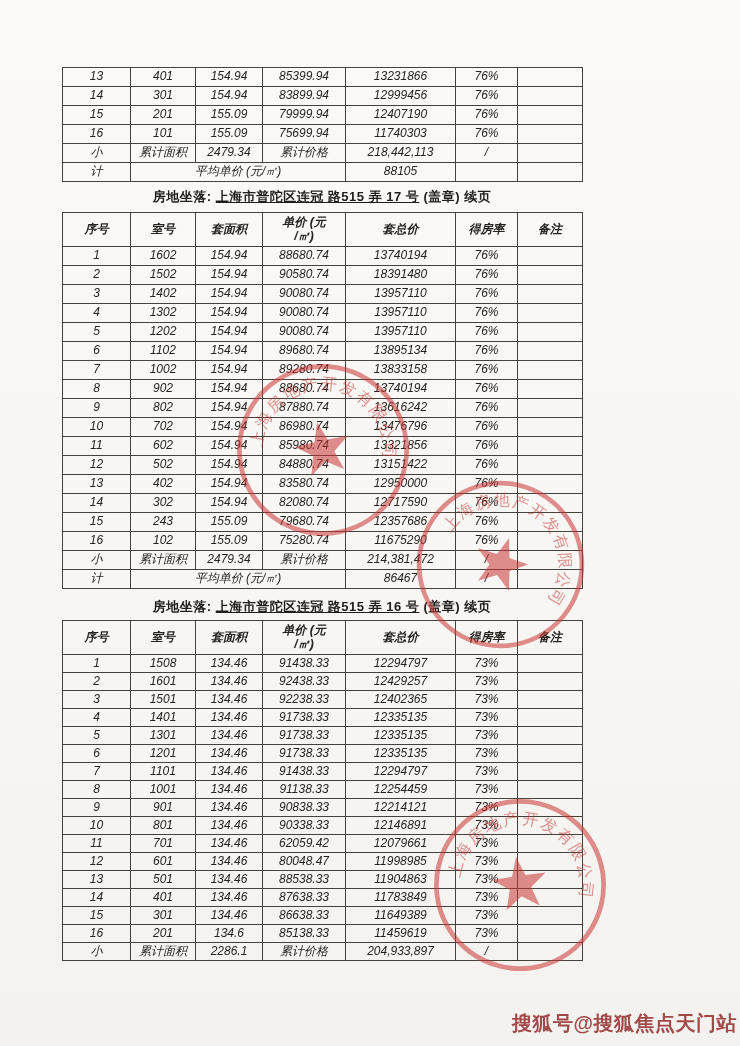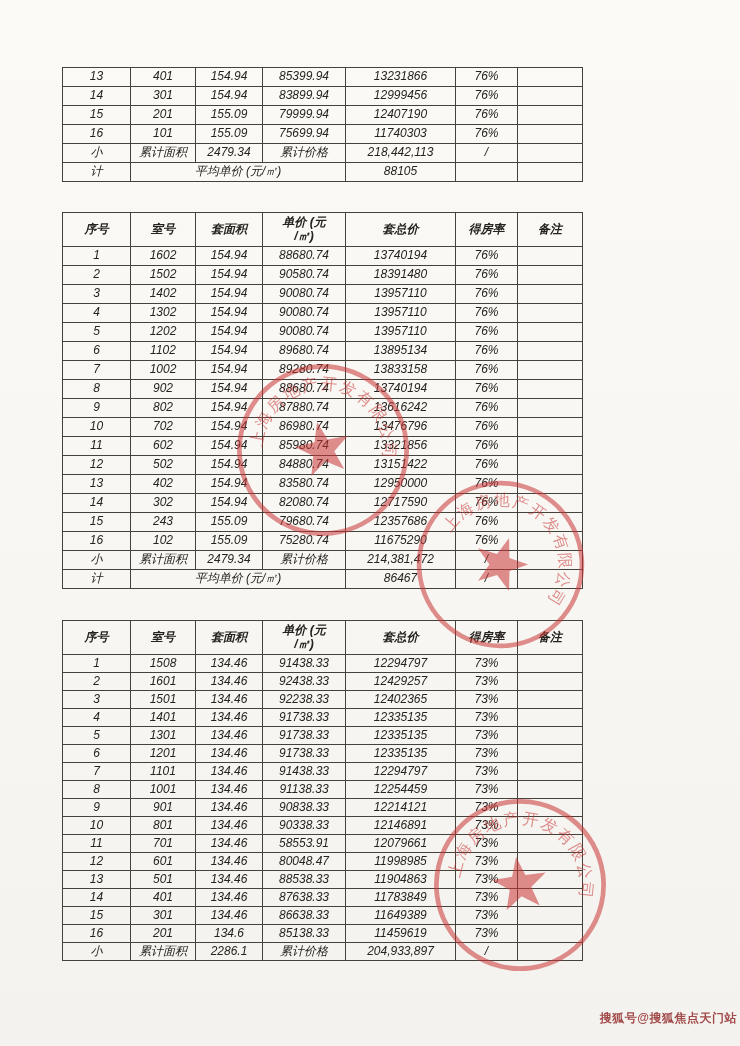--- a/index.html
+++ b/index.html
@@ -41,21 +41,21 @@
     color:#201d19; letter-spacing:0.5px;
   }
   .section-title .addr { text-decoration:underline; }
   .stamp {
     position:absolute;
     color:rgba(201,52,52,0.55);
     pointer-events:none;
   }
   .watermark {
     position:absolute; right:3px; top:1010px;
-    font-size:12px; font-weight:bold;
+    font-size:20px; font-weight:bold;
     color:#a24a4a; letter-spacing:0.5px;
   }
 </style>
 </head>
 <body>
 
 <div class="page">
 
   <table style="top:67px;">
     <colgroup>
@@ -118,20 +118,25 @@
       <tr>
         <td>计</td>
         <td colspan="3">平均单价 (元/㎡)</td>
         <td>88105</td>
         <td></td>
         <td></td>
       </tr>
     </tbody>
   </table>
 
+  <div class="section-title" style="top:188px;">
+    <span>房地坐落:</span>
+    <span class="addr">上海市普陀区连冠 路515 弄 17 号</span>
+    <span>(盖章) 续页</span>
+  </div>
 
   <table style="top:212px;">
     <colgroup>
         <col style="width:68px">
         <col style="width:65px">
         <col style="width:67px">
         <col style="width:83px">
         <col style="width:110px">
         <col style="width:62px">
         <col style="width:65px">
@@ -307,20 +312,25 @@
       <tr>
         <td>计</td>
         <td colspan="3">平均单价 (元/㎡)</td>
         <td>86467</td>
         <td>/</td>
         <td></td>
       </tr>
     </tbody>
   </table>
 
+  <div class="section-title" style="top:598px;">
+    <span>房地坐落:</span>
+    <span class="addr">上海市普陀区连冠 路515 弄 16 号</span>
+    <span>(盖章) 续页</span>
+  </div>
 
   <table class="t3" style="top:620px;">
     <colgroup>
         <col style="width:68px">
         <col style="width:65px">
         <col style="width:67px">
         <col style="width:83px">
         <col style="width:110px">
         <col style="width:62px">
         <col style="width:65px">
@@ -425,21 +435,21 @@
           <td>134.46</td>
           <td>90338.33</td>
           <td>12146891</td>
           <td>73%</td>
           <td></td>
         </tr>
         <tr>
           <td>11</td>
           <td>701</td>
           <td>134.46</td>
-          <td>58553.91</td>
+          <td>62059.42</td>
           <td>12079661</td>
           <td>73%</td>
           <td></td>
         </tr>
         <tr>
           <td>12</td>
           <td>601</td>
           <td>134.46</td>
           <td>80048.47</td>
           <td>11998985</td>

